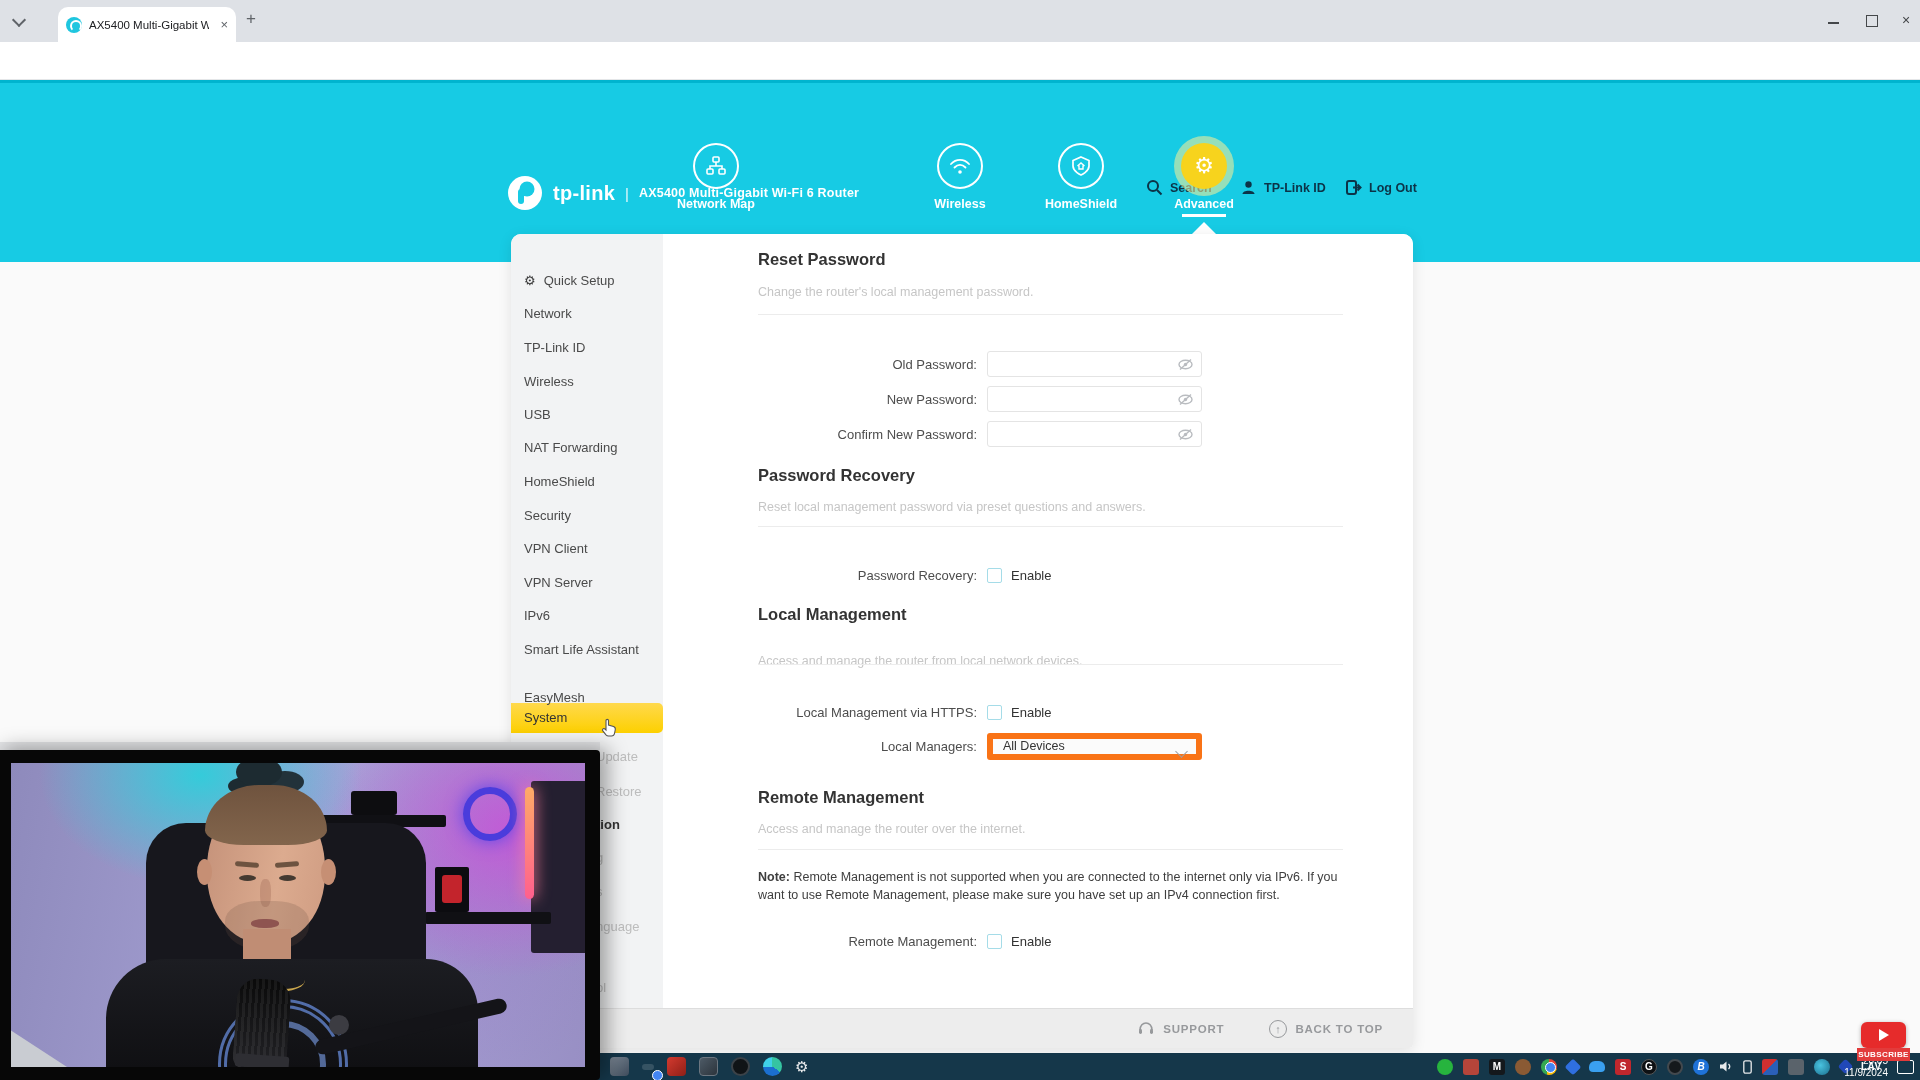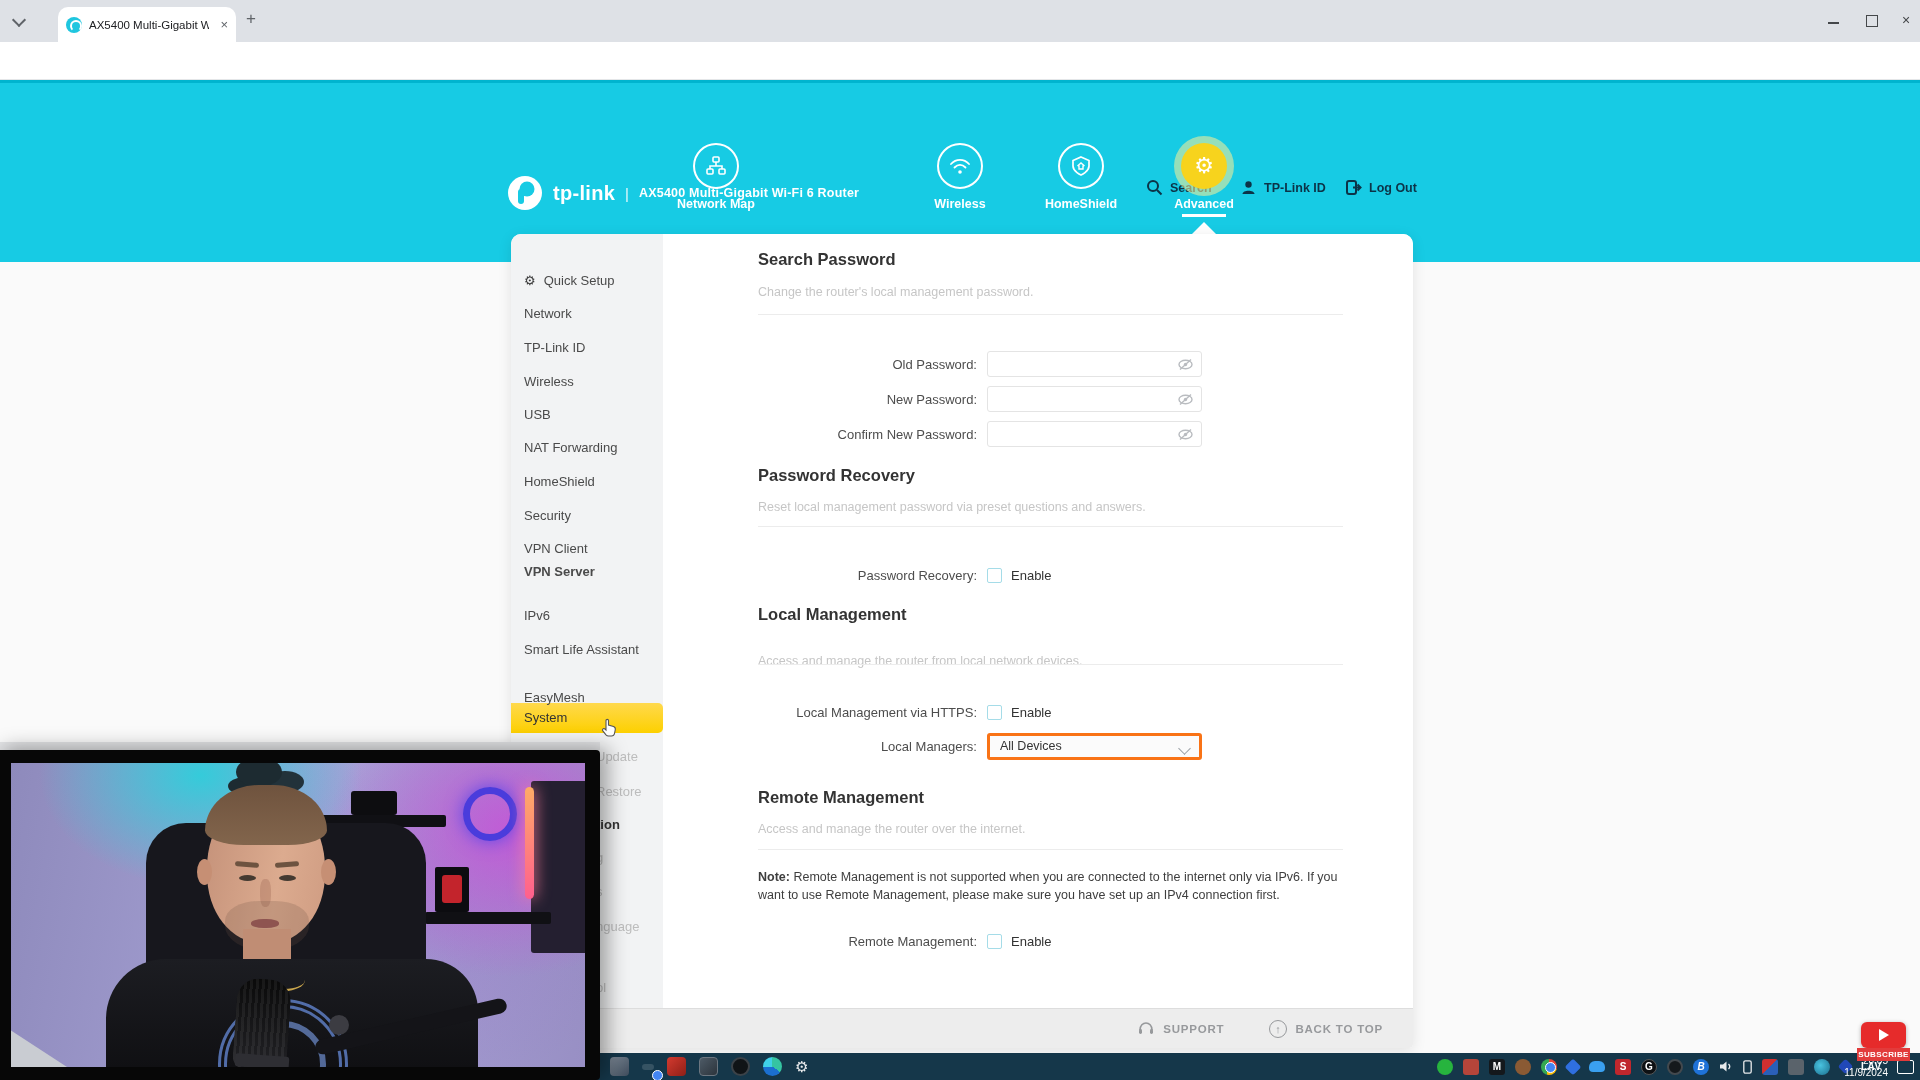--- a/index.html
+++ b/index.html
@@ -61,21 +61,21 @@
   .content{position:absolute;left:152px;top:0;width:750px;height:774px;background:#fff;border-radius:0 10px 0 0;}
   .h1{position:absolute;left:95px;font-size:16.5px;font-weight:bold;color:#333;}
   .sub{position:absolute;left:95px;font-size:12.5px;color:#c6c6c6;}
   .div{position:absolute;left:95px;width:585px;height:1px;background:#ececec;}
   .row{position:absolute;left:14px;display:flex;align-items:center;height:28px;margin-top:12px;}
   .lbl{width:300px;text-align:right;padding-right:10px;font-size:13px;color:#4d4d4d;flex:none;}
   .inp{position:relative;width:215px;height:26px;border:1px solid #e4e4e4;border-radius:3px;background:#fff;box-sizing:border-box;}
   .eye{position:absolute;right:7px;top:5px;}
   .cbx{width:15px;height:15px;border:1.5px solid #a5dce8;border-radius:2px;background:#fff;box-sizing:border-box;flex:none;}
   .enb{font-size:13px;color:#333;margin-left:9px;}
-  .sel{width:215px;height:27px;border:3px solid #f97316;border-radius:3px;background:#fbfbfb;box-sizing:border-box;
+  .sel{width:215px;height:27px;border:6px solid #f97316;border-radius:3px;background:#fbfbfb;box-sizing:border-box;
     display:flex;align-items:center;font-size:12.5px;color:#333;padding:0 10px;position:relative;text-align:right;}
   .selchev{position:absolute;right:10px;top:8px;width:8px;height:8px;border-right:1.5px solid #9aa0a6;border-bottom:1.5px solid #9aa0a6;transform:rotate(45deg);}
   .note{position:absolute;left:95px;top:634px;width:590px;font-size:12.5px;color:#3e3e3e;line-height:1.45;}
   .footerbar{position:absolute;left:0;top:774px;width:902px;height:40px;background:#ededed;border-top:1px solid #ddd;
     border-radius:0 0 4px 4px;display:flex;justify-content:flex-end;align-items:center;gap:45px;padding-right:30px;box-sizing:border-box;}
   .fbtn{display:flex;align-items:center;gap:8px;font-size:11.5px;font-weight:bold;letter-spacing:.8px;color:#97999c;}
   .upcirc{width:18px;height:18px;border:1.5px solid #97999c;border-radius:50%;display:flex;align-items:center;justify-content:center;font-size:11px;color:#97999c;box-sizing:border-box;}
   
   .taskbar{position:absolute;left:0;top:1053px;width:1920px;height:27px;background:#15374a;z-index:40;}
   .tbleft{position:absolute;left:610px;top:0;height:27px;display:flex;align-items:center;gap:13px;}
@@ -266,21 +266,21 @@
       <div class="syellow"></div>
       <div class="sitem" style="top:39px;"><span class="sgear">⚙</span><span>Quick Setup</span></div>
       <div class="sitem" style="top:72px;"><span>Network</span></div>
       <div class="sitem" style="top:106px;"><span>TP-Link ID</span></div>
       <div class="sitem" style="top:140px;"><span>Wireless</span></div>
       <div class="sitem" style="top:173px;"><span>USB</span></div>
       <div class="sitem" style="top:206px;"><span>NAT Forwarding</span></div>
       <div class="sitem" style="top:240px;"><span>HomeShield</span></div>
       <div class="sitem" style="top:274px;"><span>Security</span></div>
       <div class="sitem" style="top:307px;"><span>VPN Client</span></div>
-      <div class="sitem" style="top:330px;font-weight:bold;"><span>VPN Server</span></div>
+      <div class="sitem" style="top:341px;"><span>VPN Server</span></div>
       <div class="sitem" style="top:374px;"><span>IPv6</span></div>
       <div class="sitem" style="top:408px;"><span>Smart Life Assistant</span></div>
       <div class="sitem" style="top:456px;"><span>EasyMesh</span></div>
       <div class="sitem" style="top:476px;color:#333;"><span>System</span></div>
 
       <div class="sfrag" style="top:515px;"><span>Update</span></div>
       <div class="sfrag" style="top:550px;"><span>Restore</span></div>
       <div class="sfrag fragactive" style="top:583px;"><span>tion</span></div>
       <div class="sfrag" style="top:616px;"><span>g</span></div>
       <div class="sfrag" style="top:650px;"><span>s</span></div>
@@ -289,21 +289,21 @@
       <div class="sfrag" style="top:783px;"><span>Mode</span></div>
       <div class="handcur">
         <svg width="18" height="20" viewBox="0 0 18 20">
             <path d="M6 9 V3.5 C6 2 8.5 2 8.5 3.5 V8 L13.5 9.5 C15 10 15.5 11 15.3 12.5 L14.5 16.5 C14.2 18 13 19 11.5 19 H8.5 C7.5 19 6.7 18.6 6 17.8 L2.8 13.8 C1.8 12.6 3.3 11 4.6 11.8 L6 13 Z" fill="#fff" stroke="#555" stroke-width="1.1"></path>
           </svg>
       </div>
     </div>
 
     <div class="content">
 
-      <div class="h1" style="top:16px;">Search Password</div>
+      <div class="h1" style="top:16px;">Reset Password</div>
       <div class="sub" style="top:51px;">Change the router's local management password.</div>
       <div class="div" style="top:80px;"></div>
       <div class="row" style="top:104px;">
         <span class="lbl">Old Password:</span>
         <span class="inp">
           <span class="eye">
               <svg width="17" height="15" viewBox="0 0 17 15">
                 <ellipse cx="8.5" cy="7.5" rx="6.5" ry="4.2" fill="none" stroke="#b9bcc0" stroke-width="1.4"></ellipse>
                 <circle cx="8.5" cy="7.5" r="1.7" fill="#b9bcc0"></circle>
                 <path d="M3 12.5 L14 2.5" stroke="#b9bcc0" stroke-width="1.4"></path>

